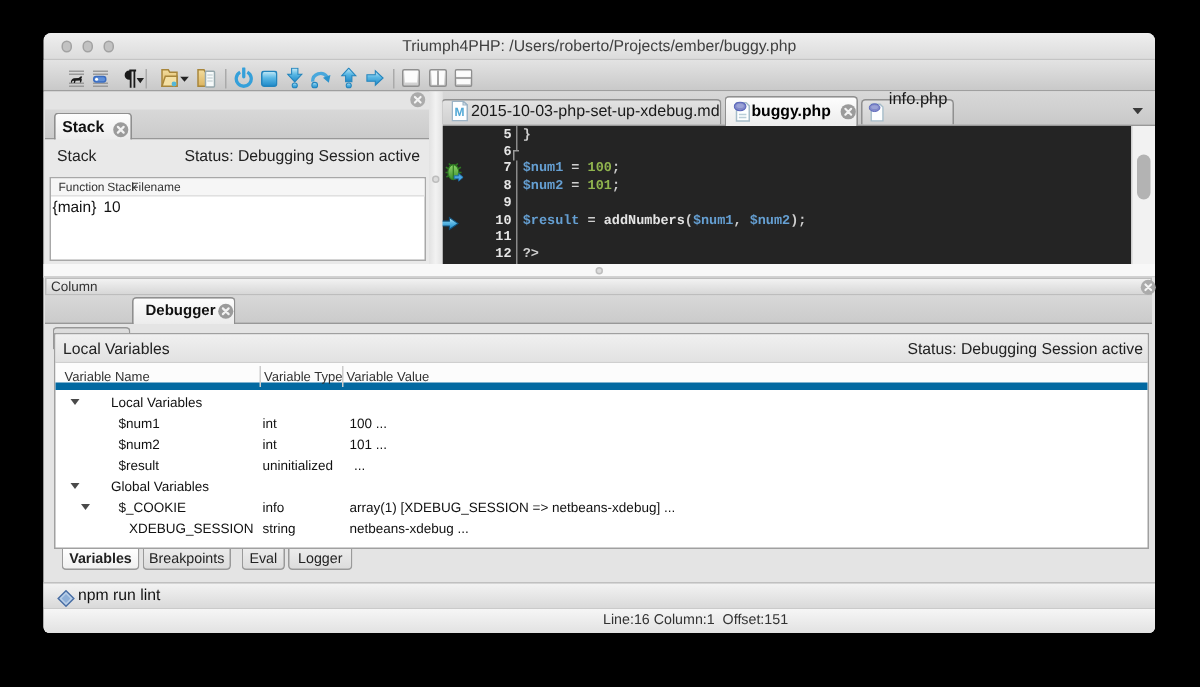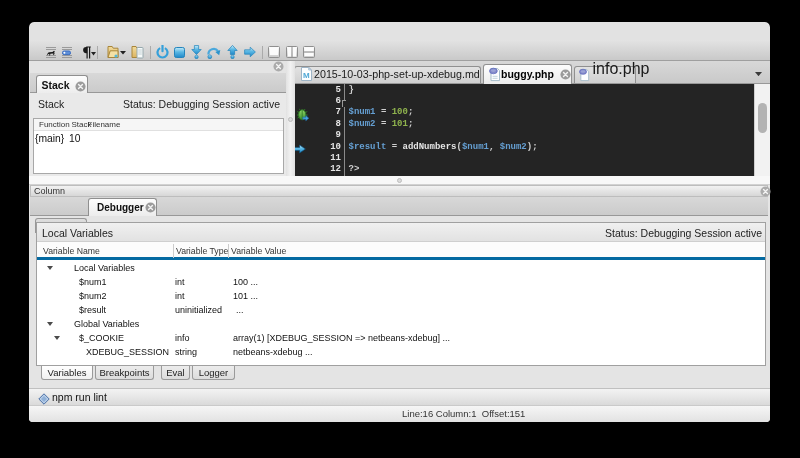--- a/index.html
+++ b/index.html
@@ -35,34 +35,40 @@
 #vsash{position:absolute;left:257px;top:39px;width:9px;height:115px;background:linear-gradient(90deg,#e2e2e2,#f2f2f2 50%,#e2e2e2)}
 #hsash{position:absolute;left:0;top:154px;width:741px;height:9px;background:#f8f8f8;border-bottom:1px solid #d2d2d2}
 .grip{position:absolute;width:5px;height:5px;border-radius:50%;background:#dcdcdc;border:1px solid #bdbdbd}
 
 #toolshdr{position:absolute;left:1px;top:163px;width:738px;height:12px;background:linear-gradient(#f2f2f2,#d7d7d7);border:1px solid #bdbdbd;font-size:9px;color:#333;line-height:11px;padding-left:3px}
 #toolstabs{position:absolute;left:1px;top:175px;width:738px;height:19px;background:linear-gradient(#d8d8d8,#cbcbcb);border-bottom:1px solid #989898}
 #exptab{position:absolute;left:6px;top:196px;width:52px;height:15px;background:linear-gradient(#dedede,#cecece);border:1px solid #979797;border-bottom:none;border-radius:3px 3px 0 0;font-size:10.5px;color:#222;line-height:16px;padding-left:7px}
 #dbgtab{position:absolute;left:59px;top:176px;width:69px;height:18px;background:linear-gradient(#fdfdfd,#ececec);border:1px solid #8f8f8f;border-bottom:none;border-radius:3px 3px 0 0;font-size:10px;font-weight:bold;color:#111;line-height:17px;padding-left:8px}
 #varsbox{position:absolute;left:7px;top:200px;width:730px;height:144px;background:#fff;border:1px solid #a0a0a0}
 #lvband{position:absolute;left:0;top:0;width:728px;height:19px;background:linear-gradient(#f0f0f0,#e2e2e2);border-bottom:1px solid #cfcfcf;font-size:10.5px;color:#222;line-height:20px}
-#vartblhdr{position:absolute;left:0;top:19px;width:728px;height:18px;background:#fcfcfc;border-bottom:3px solid #0369a1;font-size:8.7px;color:#333;line-height:18px}
+#vartblhdr{position:absolute;left:0;top:19px;width:728px;height:18px;background:#fcfcfc;border-bottom:5px solid #0369a1;font-size:8.7px;color:#333;line-height:18px}
 .vrow{position:absolute;left:0;width:728px;height:14px;font-size:9px;color:#111;line-height:14px}
 .tri{position:absolute;width:0;height:0;border-left:3px solid transparent;border-right:3px solid transparent;border-top:4.5px solid #4a4a4a;top:5px}
 
 .btab{position:absolute;top:344px;height:14px;background:linear-gradient(#ececec,#dcdcdc);border:1px solid #9a9a9a;border-top:none;border-radius:0 0 3px 3px;font-size:9.5px;color:#222;line-height:13px;text-align:center}
 
 #npmbar{position:absolute;left:0;top:366px;width:741px;height:17px;background:linear-gradient(#f3f3f3,#dadada);border-top:1px solid #c0c0c0}
 #npmtext{position:absolute;left:23px;top:0;height:18px;line-height:18px;font-size:10.5px;color:#111}
 #statusbar{position:absolute;left:0;top:383px;width:741px;height:17px;background:linear-gradient(#f6f6f6,#e2e2e2);border-top:1px solid #cacaca;border-radius:0 0 4px 4px}
 #statustext{position:absolute;left:373px;top:0;height:17px;line-height:17px;font-size:9.5px;color:#333}
 svg{display:block}
 </style></head>
 <body>
 <div id="win">
+  <div id="titlebar">
+    <div class="circ" style="left:11.5px"></div>
+    <div class="circ" style="left:25.5px"></div>
+    <div class="circ" style="left:39.5px"></div>
+    <div id="title">Triumph4PHP: /Users/roberto/Projects/ember/buggy.php</div>
+  </div>
   <div id="toolbar"></div>
   <svg width="0" height="0" style="position:absolute">
       <defs>
     <linearGradient id="blu" x1="0" y1="0" x2="0" y2="1">
           <stop offset="0" stop-color="#8ed4f2"></stop>
           <stop offset=".5" stop-color="#36a3dc"></stop>
           <stop offset="1" stop-color="#147cc0"></stop>
         </linearGradient>
     <linearGradient id="blu2" x1="0" y1="0" x2="0" y2="1">
           <stop offset="0" stop-color="#c6ebf8"></stop>
@@ -199,21 +205,21 @@
     <div class="abs" style="left:472px;top:46px;font-size:10.5px;font-weight:bold;color:#000">buggy.php</div>
     <svg class="abs" style="left:530.5px;top:47px" width="11" height="11" viewBox="0 0 13 13">
         <circle cx="6.5" cy="6.5" r="6" fill="#9b9b9b"></circle>
         <path d="M4.2 4.2l4.6 4.6M8.8 4.2l-4.6 4.6" stroke="#f2f2f2" stroke-width="1.7" stroke-linecap="round"></path>
       </svg>
     <svg class="abs" style="left:549.5px;top:46px" width="11" height="14" viewBox="0 0 12 15">
         <path d="M2 1.5h6.4l2.1 2.1v10H2z" fill="#fdfeff" stroke="#a5bcc9"></path>
         <ellipse cx="4.4" cy="4" rx="3.9" ry="2.8" fill="#8289c9" stroke="#5a66bb" stroke-width=".7"></ellipse>
         <ellipse cx="4.4" cy="3.6" rx="2.5" ry="1.4" fill="#9aa2d6"></ellipse>
       </svg>
-    <div class="abs" style="left:563.5px;top:38px;font-size:16px;color:#1a1a1a">info.php</div>
+    <div class="abs" style="left:563.5px;top:38px;font-size:11px;color:#1a1a1a">info.php</div>
     <svg class="abs" style="left:726px;top:49.5px" width="7" height="4.5" viewBox="0 0 7 4.5">
         <path d="M0 0h7L3.5 4.2z" fill="#3a3a3a"></path>
       </svg>
   </div>
 
   <div id="editor">
     <div id="gutsep"></div>
     <div class="lnum" style="top:0.5px">5</div>
     <div class="lnum" style="top:11.9px">6</div>
     <div class="lnum" style="top:23.3px">7</div>
@@ -298,21 +304,21 @@
         <span style="position:absolute;left:42px">$_COOKIE</span>
         <span style="position:absolute;left:138px">info</span>
         <span style="position:absolute;left:196px">array(1) [XDEBUG_SESSION =&gt; netbeans-xdebug] ...</span>
       </div>
     <div class="vrow" style="top:122px">
         <span style="position:absolute;left:49px">XDEBUG_SESSION</span>
         <span style="position:absolute;left:138px">string</span>
         <span style="position:absolute;left:196px">netbeans-xdebug ...</span>
       </div>
   </div>
-  <div class="btab" style="left:12px;width:52px;background:linear-gradient(#fff,#f0f0f0);font-weight:normal">Variables</div>
+  <div class="btab" style="left:12px;width:52px;background:linear-gradient(#fff,#f0f0f0);font-weight:bold">Variables</div>
   <div class="btab" style="left:66px;width:59px">Breakpoints</div>
   <div class="btab" style="left:132px;width:29px">Eval</div>
   <div class="btab" style="left:163px;width:43px">Logger</div>
 
   <svg class="abs" style="left:243.5px;top:39px" width="11" height="11" viewBox="0 0 11 11">
       <circle cx="5.5" cy="5.5" r="5" fill="#ababab"></circle>
       <path d="M3.6 3.6l3.8 3.8M7.4 3.6L3.6 7.4" stroke="#f4f4f4" stroke-width="1.4" stroke-linecap="round"></path>
     </svg>
   <svg class="abs" style="left:45.5px;top:59px" width="11" height="11" viewBox="0 0 12 12">
       <circle cx="6" cy="6" r="5.5" fill="#9b9b9b"></circle>

